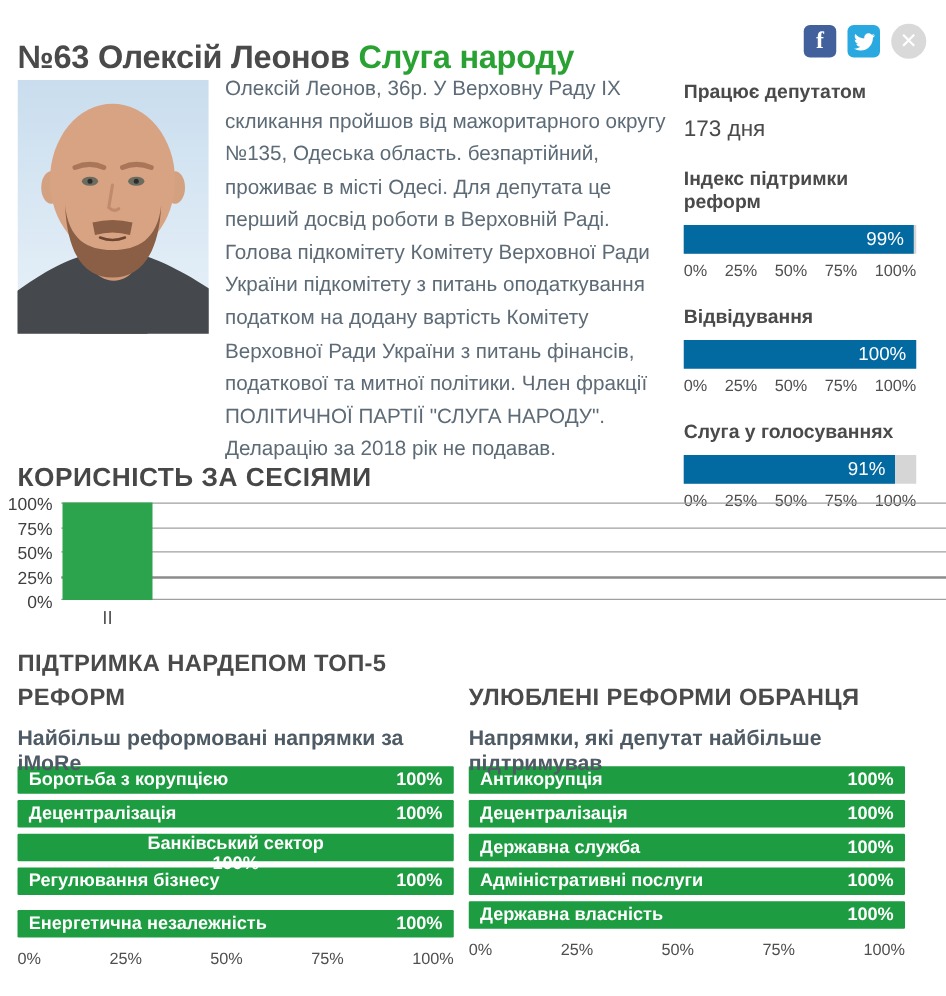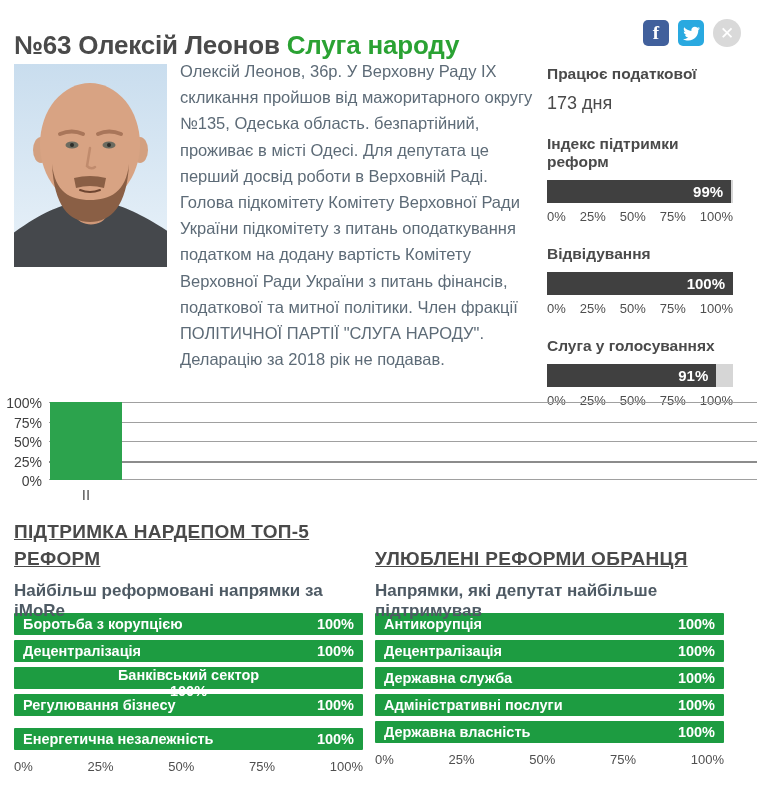--- a/index.html
+++ b/index.html
@@ -19,39 +19,39 @@
   
   .photo { position:absolute; left:14px; top:64px; width:153px; height:203px; }
   .bio { position:absolute; left:180px; top:58px; width:354px; font-size:16.5px; line-height:26.2px; color:#5d6b77; }
 
   .stats { position:absolute; left:547px; top:60px; width:186px; }
   .cap { font-size:15.5px; font-weight:bold; color:#4a4a4a; }
   .tenure-label { margin-top:5px; }
   .tenure-value { margin-top:10px; font-size:18px; font-weight:normal; color:#4a4a4a; }
   .metric { margin-top:21px; }
   .m-bar { margin-top:9px; height:23px; background:#d6d6d6; width:100%; position:relative; }
-  .m-fill { height:100%; background:#404040; display:flex; align-items:center; justify-content:flex-end; padding-right:8px; color:#fff; font-weight:bold; font-size:15px; }
+  .m-fill { height:100%; background:#0369a1; display:flex; align-items:center; justify-content:flex-end; padding-right:8px; color:#fff; font-weight:normal; font-size:15px; }
   .m-ticks { display:flex; justify-content:space-between; margin-top:6px; font-size:13px; color:#4f4f4f; }
 
   
   .sess-title { position:absolute; left:14px; top:371px; font-size:21px; font-weight:bold; color:#474747; letter-spacing:0.4px; }
   .chart { position:absolute; left:0; top:402px; width:757px; height:78px; }
   .plot { position:absolute; left:49px; right:0; top:0; bottom:0; }
   .gline { position:absolute; left:0; right:0; height:1px; background:#a0a0a0; }
   .gline.g75 { height:2px; background:#8c8c8c; }
   .ylabs { position:absolute; left:0; top:0; width:44px; height:100%; }
   .ylab { position:absolute; right:2px; font-size:14px; color:#3f3f3f; }
   .sess-bar { position:absolute; left:1px; bottom:0; width:72px; background:#2ca34d; }
   .sess-xlab { position:absolute; left:50px; width:72px; top:84px; text-align:center; font-size:15px; color:#555; }
 
   
   .col { position:absolute; top:518px; width:349px; }
   .col.left { left:14px; }
   .col.right { left:375px; }
-  .col-title { height:54px; font-size:19px; font-weight:bold; color:#4a4a4a; line-height:27px; letter-spacing:0.3px; display:flex; align-items:flex-end;text-decoration:underline; }
+  .col-title { height:54px; font-size:19px; font-weight:bold; color:#4a4a4a; line-height:27px; letter-spacing:0.3px; display:flex; align-items:flex-end; }
   .col.left .col-title { align-items:flex-start; width:335px; }
   .col-sub { margin-top:9px; font-size:17px; font-weight:bold; color:#4e5a64; height:20px; }
   .rows { margin-top:12px; }
   .rowbar { height:22px; margin-bottom:5px; background:#1d9c41; border-radius:1px; display:flex; align-items:center; justify-content:space-between; padding:0 9px; color:#fff; font-weight:bold; font-size:14.5px; cursor:default; }
   .axis { display:flex; justify-content:space-between; margin-top:9px; font-size:13px; color:#4f4f4f; }
 </style>
 </head>
 <body>
 
 <div class="page">
@@ -99,21 +99,21 @@
       <ellipse cx="95" cy="81" rx="6.5" ry="3.6" fill="#6b6b60"></ellipse>
       <circle cx="58" cy="81" r="2" fill="#2c2c28"></circle>
       <circle cx="95" cy="81" r="2" fill="#2c2c28"></circle>
       <path d="M76 84 L73 102 Q77 106 81 103" stroke="#c08b6d" stroke-width="2.5" fill="none" stroke-linecap="round"></path>
     </svg>
   </div>
 
   <p class="bio">Олексій Леонов, 36р. У Верховну Раду IX скликання пройшов від мажоритарного округу №135, Одеська область. безпартійний, проживає в місті Одесі. Для депутата це перший досвід роботи в Верховній Раді. Голова підкомітету Комітету Верховної Ради України підкомітету з питань оподаткування податком на додану вартість Комітету Верховної Ради України з питань фінансів, податкової та митної політики. Член фракції ПОЛІТИЧНОЇ ПАРТІЇ "СЛУГА НАРОДУ". Деларацію за 2018 рік не подавав.</p>
 
   <aside class="stats">
-    <div class="cap tenure-label">Працює податкової</div>
+    <div class="cap tenure-label">Працює депутатом</div>
     <div class="tenure-value">173 дня</div>
 
     <div class="metric">
       <div class="cap">Індекс підтримки реформ</div>
       <div class="m-bar">
         <div class="m-fill" style="width: 99%;">
           <span>99%</span>
         </div>
       </div>
       <div class="m-ticks">
@@ -151,20 +151,21 @@
       <div class="m-ticks">
         <span>0%</span>
           <span>25%</span>
           <span>50%</span>
           <span>75%</span>
           <span>100%</span>
       </div>
     </div>
   </aside>
 
+  <h2 class="sess-title">КОРИСНІСТЬ ЗА СЕСІЯМИ</h2>
   <div class="chart">
     <div class="ylabs">
       <span class="ylab" style="top:-7px">100%</span>
       <span class="ylab" style="top:13px">75%</span>
       <span class="ylab" style="top:32px">50%</span>
       <span class="ylab" style="top:52px">25%</span>
       <span class="ylab" style="top:71px">0%</span>
     </div>
     <div class="plot">
       <div class="gline" style="top:0"></div>

